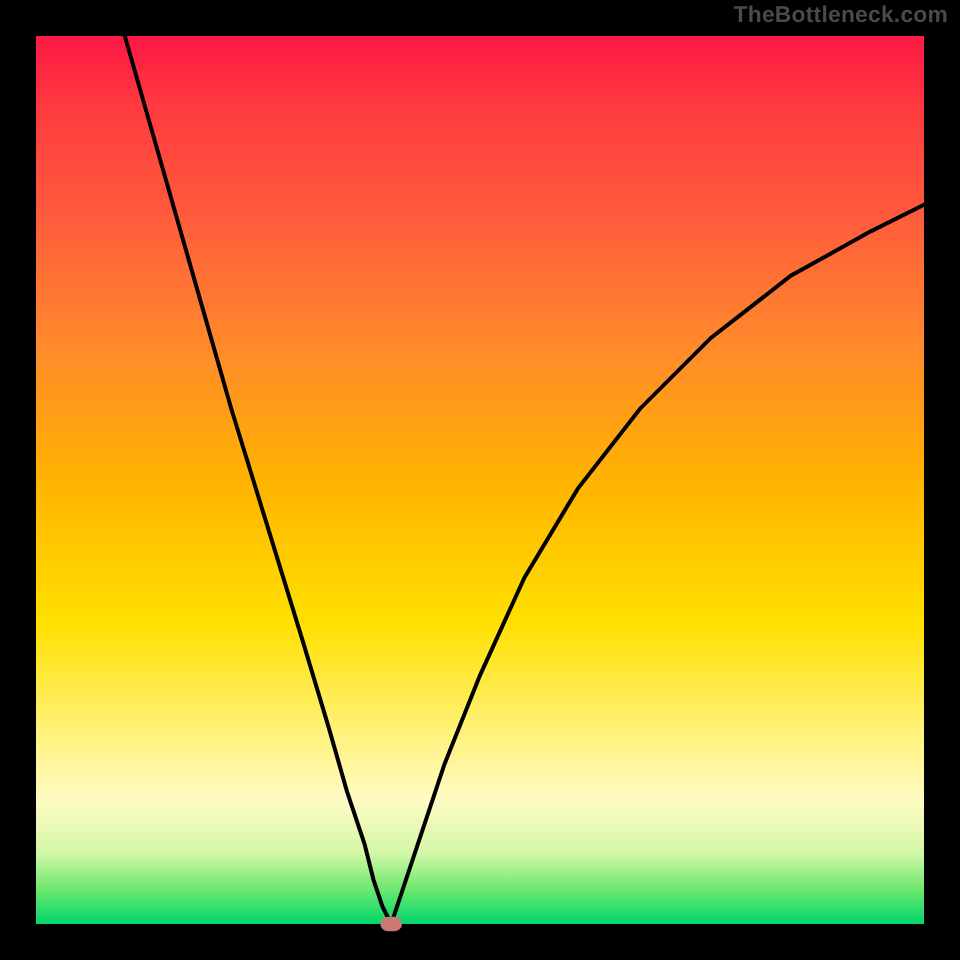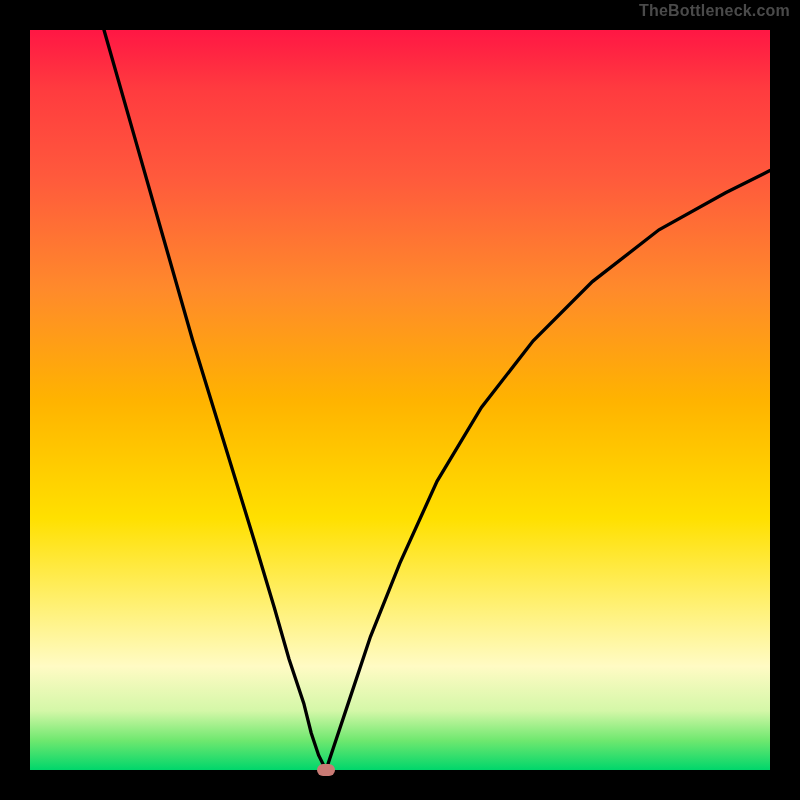--- a/index.html
+++ b/index.html
@@ -15,21 +15,21 @@
     position: relative;
     width: 800px;
     height: 800px;
     background: #000;
   }
   .watermark {
     position: absolute;
     top: 2px;
     right: 10px;
     color: #4a4a4a;
-    font-size: 16px;
+    font-size: 19px;
     font-weight: 600;
     letter-spacing: 0.2px;
     user-select: none;
     margin-left: 36px;
   }
   .plot {
     position: absolute;
     left: 30px;
     top: 30px;
     width: 740px;

